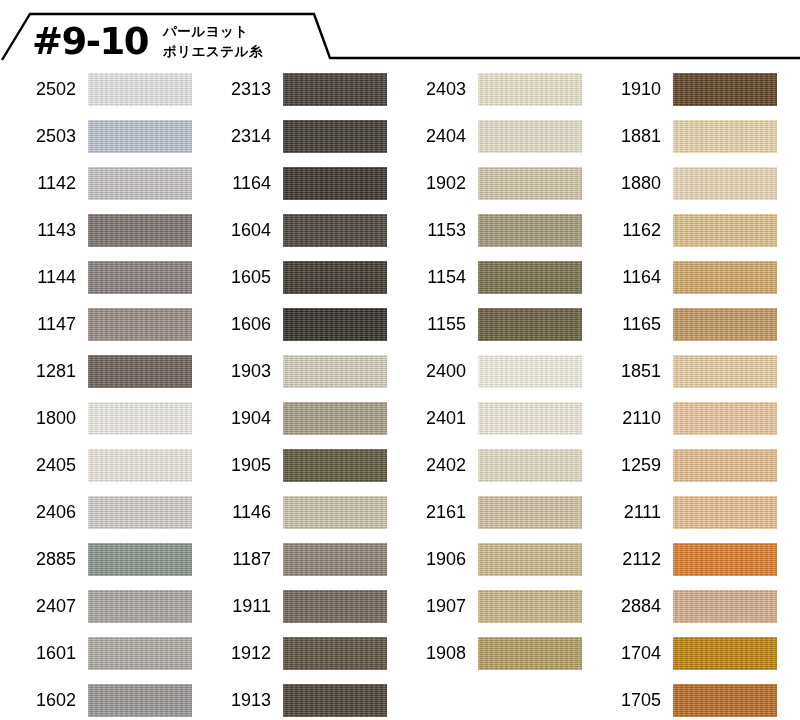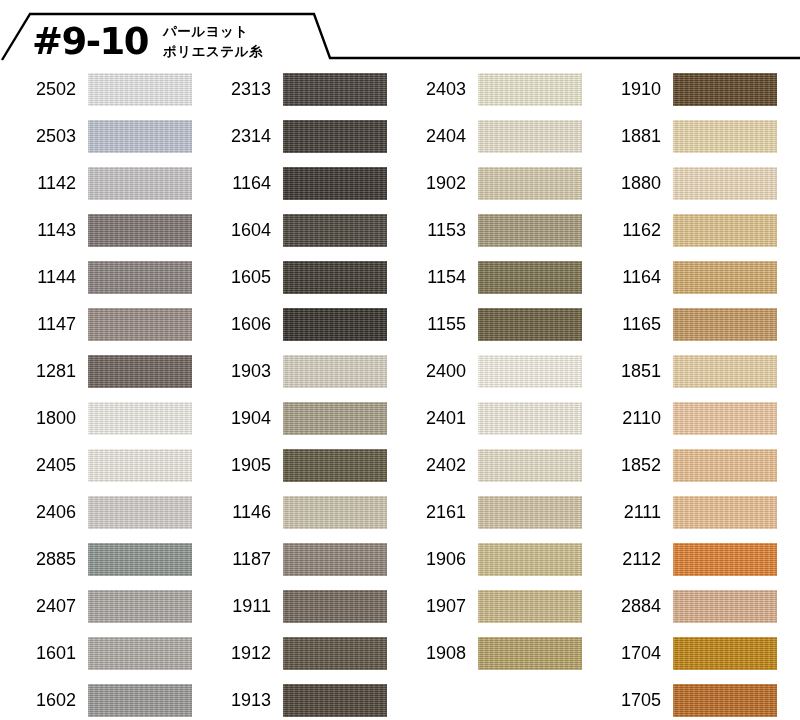--- a/index.html
+++ b/index.html
@@ -342,21 +342,21 @@
       </div>
       <div class="swatch-row">
         <div class="swatch-label">1851</div>
         <div class="swatch-chip" style="background-color: rgb(234, 211, 168);"></div>
       </div>
       <div class="swatch-row">
         <div class="swatch-label">2110</div>
         <div class="swatch-chip" style="background-color: rgb(239, 201, 162);"></div>
       </div>
       <div class="swatch-row">
-        <div class="swatch-label">1852</div>
+        <div class="swatch-label">1259</div>
         <div class="swatch-chip" style="background-color: rgb(235, 193, 146);"></div>
       </div>
       <div class="swatch-row">
         <div class="swatch-label">2111</div>
         <div class="swatch-chip" style="background-color: rgb(236, 194, 148);"></div>
       </div>
       <div class="swatch-row">
         <div class="swatch-label">2112</div>
         <div class="swatch-chip" style="background-color: rgb(224, 128, 48);"></div>
       </div>

